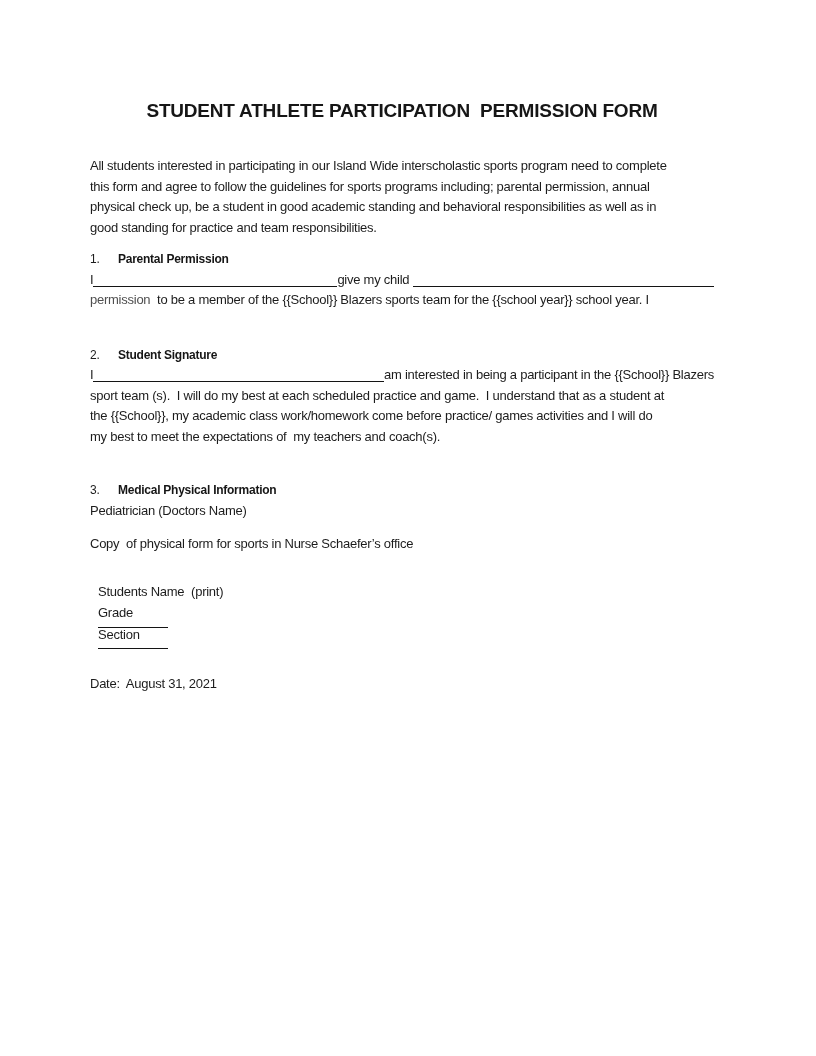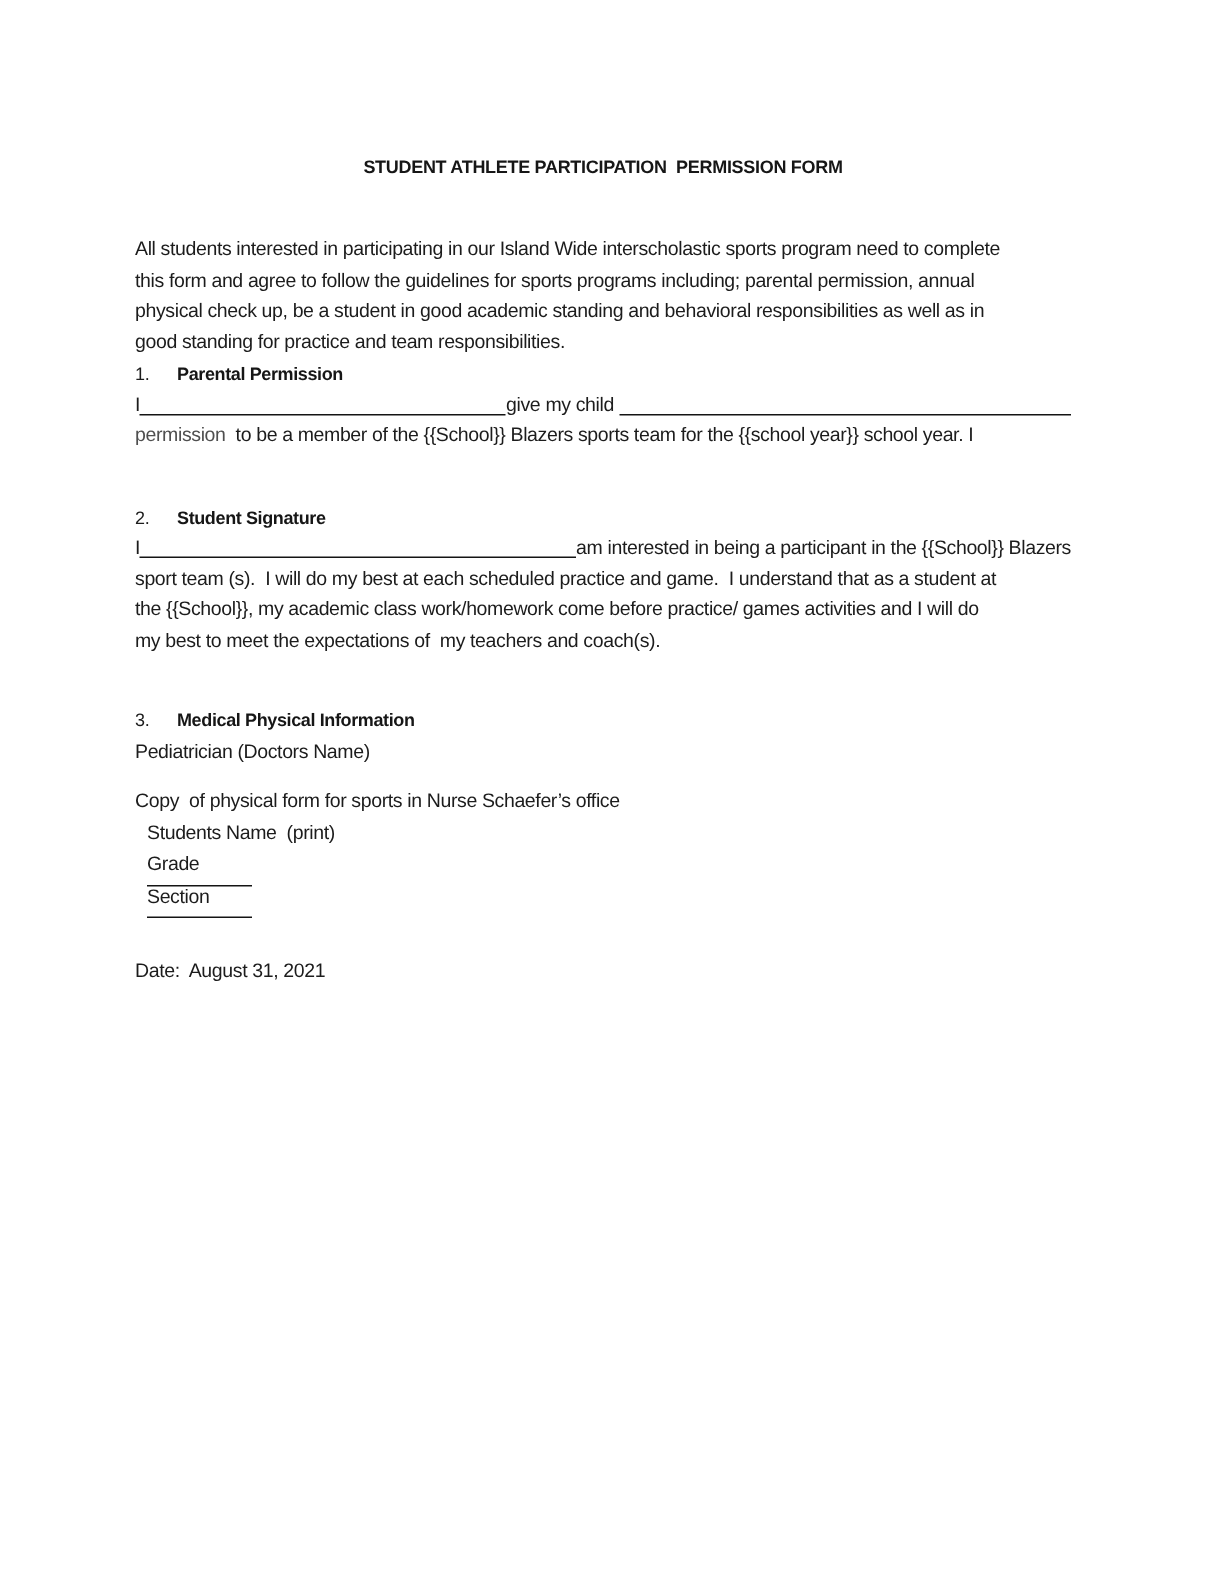--- a/index.html
+++ b/index.html
@@ -11,35 +11,35 @@
     font-family: "Liberation Sans", sans-serif;
     font-size: 13px;
     line-height: 20.5px;
     letter-spacing: -0.25px;
     color: #1c1c1c;
     padding: 99px 102px 40px 90px;
     overflow: hidden;
     position: relative;
   }
   .title {
-    font-size: 12px;
+    font-size: 19px;
     font-weight: 700;
     line-height: 24px;
     text-align: center;
     white-space: pre;
     letter-spacing: -0.2px;
     color: #161616;
     margin: 0 0 33px 0;
   }
   .line { white-space: pre; }
   .block { margin: 0; }
-  .mb11 { margin-bottom: 1px; }
+  .mb11 { margin-bottom: 11px; }
   .mb12 { margin-bottom: 12px; }
   .mb21 { margin-bottom: 13px; }
-  .mb27 { }
+  .mb27 { margin-bottom: 27px; }
   .mb28 { margin-bottom: 28px; flex-direction: column; }
   .mb33 { margin-bottom: 33px; }
   .mb34 { margin-bottom: 34px; }
   .mb8  { margin-bottom: 8px; }
   .sec-heading { margin: 0; }
   .sec-num {
     display: inline-block;
     width: 28px;
     font-size: 12px;
     color: #1c1c1c;

